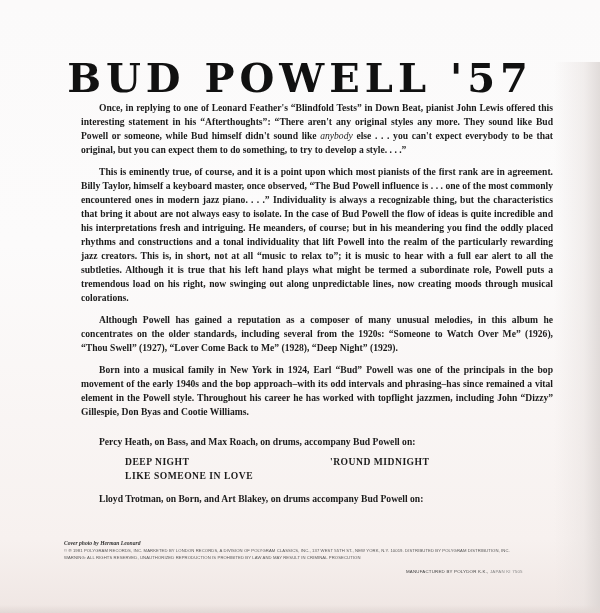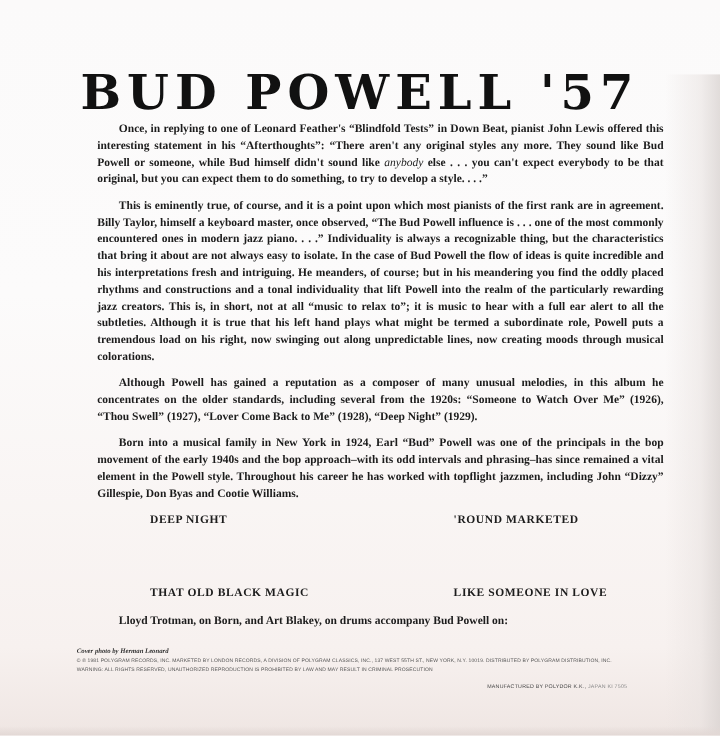--- a/index.html
+++ b/index.html
@@ -67,21 +67,20 @@
       padding-left: 18px;
       font-weight: bold;
       font-size: 9.6px;
     }
     .tracks {
       display: grid;
       grid-template-columns: 205px 200px;
       padding-left: 44px;
       row-gap: 1px;
       margin-bottom: 10px;
-      gap: 48px;
     }
     .track {
       font-family: "Liberation Serif", serif;
       font-weight: bold;
       font-size: 9.6px;
       letter-spacing: 0.5px;
       line-height: 13px;
     }
     .credits {
       position: absolute;
@@ -125,24 +124,24 @@
 <div class="bottom-edge"></div>
 
 <h1 class="title" style="margin:0;">BUD POWELL '57</h1>
 
 <div class="content">
   <p><span>Once, in replying to one of Leonard Feather's “Blindfold Tests” in Down Beat, pianist John Lewis offered this interesting statement in his “Afterthoughts”: “There aren't any original styles any more. They sound like Bud Powell or someone, while Bud himself didn't sound like </span><span class="em">anybody</span><span> else . . . you can't expect everybody to be that original, but you can expect them to do something, to try to develop a style. . . .”</span></p>
   <p>This is eminently true, of course, and it is a point upon which most pianists of the first rank are in agreement. Billy Taylor, himself a keyboard master, once observed, “The Bud Powell influence is . . . one of the most commonly encountered ones in modern jazz piano. . . .” Individuality is always a recognizable thing, but the characteristics that bring it about are not always easy to isolate. In the case of Bud Powell the flow of ideas is quite incredible and his interpretations fresh and intriguing. He meanders, of course; but in his meandering you find the oddly placed rhythms and constructions and a tonal individuality that lift Powell into the realm of the particularly rewarding jazz creators. This is, in short, not at all “music to relax to”; it is music to hear with a full ear alert to all the subtleties. Although it is true that his left hand plays what might be termed a subordinate role, Powell puts a tremendous load on his right, now swinging out along unpredictable lines, now creating moods through musical colorations.</p>
   <p>Although Powell has gained a reputation as a composer of many unusual melodies, in this album he concentrates on the older standards, including several from the 1920s: “Someone to Watch Over Me” (1926), “Thou Swell” (1927), “Lover Come Back to Me” (1928), “Deep Night” (1929).</p>
   <p>Born into a musical family in New York in 1924, Earl “Bud” Powell was one of the principals in the bop movement of the early 1940s and the bop approach–with its odd intervals and phrasing–has since remained a vital element in the Powell style. Throughout his career he has worked with topflight jazzmen, including John “Dizzy” Gillespie, Don Byas and Cootie Williams.</p>
 
+  <div class="session-intro">Percy Heath, on Bass, and Max Roach, on drums, accompany Bud Powell on:</div>
   <div class="tracks">
     <div class="track">DEEP NIGHT</div>
-    <div class="track">'ROUND MARKETED</div>
-    <div class="track">THAT OLD BLACK MAGIC</div>
+    <div class="track">'ROUND MIDNIGHT</div>
     <div class="track">LIKE SOMEONE IN LOVE</div>
   </div>
 
   <div class="session-intro" style="margin-top:6px;">Lloyd Trotman, on Born, and Art Blakey, on drums accompany Bud Powell on:</div>
 </div>
 
 <div class="credits">
   <div class="photo-credit">Cover photo by Herman Leonard</div>
   <div class="legal">© ℗ 1981 POLYGRAM RECORDS, INC.      MARKETED BY LONDON RECORDS, A DIVISION OF POLYGRAM CLASSICS, INC., 137 WEST 55TH ST., NEW YORK, N.Y. 10019. DISTRIBUTED BY POLYGRAM DISTRIBUTION, INC.</div>
   <div class="legal">WARNING: ALL RIGHTS RESERVED, UNAUTHORIZED REPRODUCTION IS PROHIBITED BY LAW AND MAY RESULT IN CRIMINAL PROSECUTION</div>

